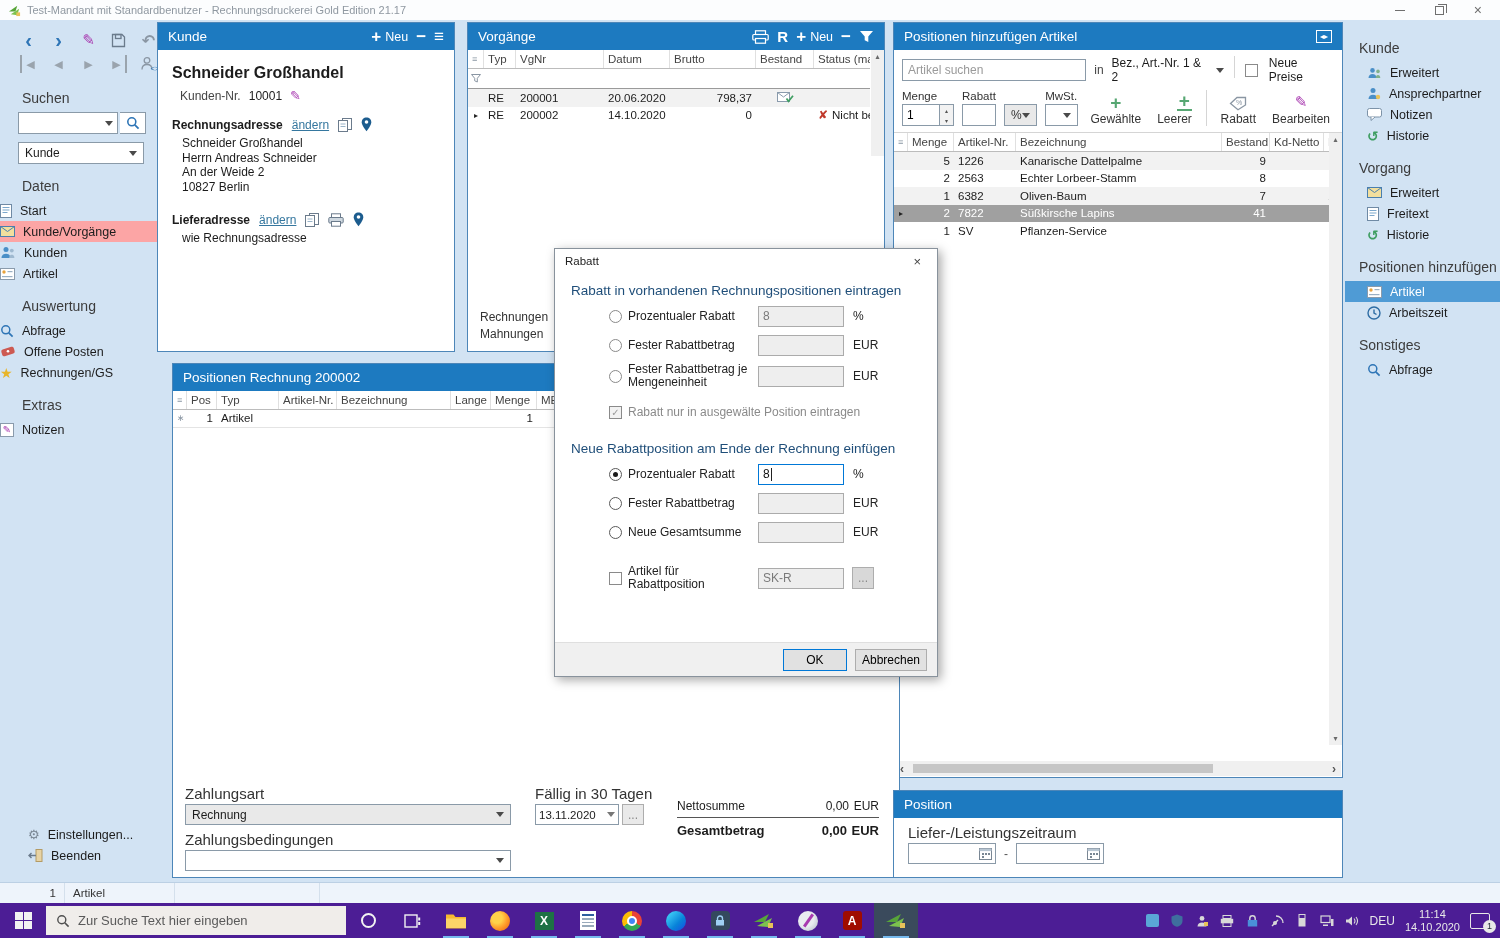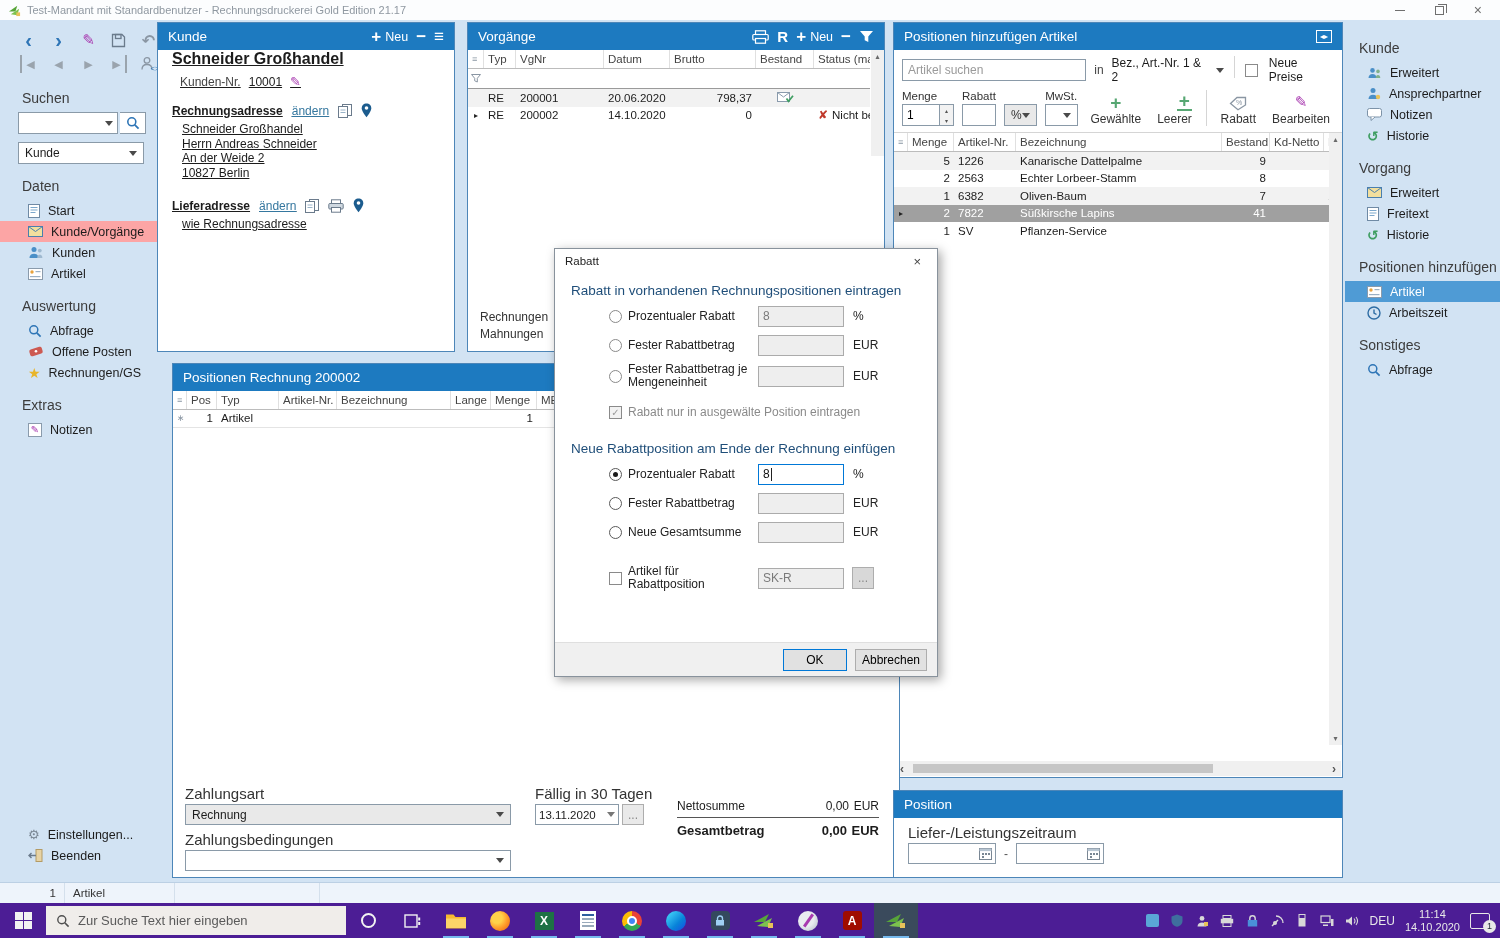--- a/index.html
+++ b/index.html
@@ -38,21 +38,21 @@
   .navg{color:#9aa4ad;font-size:11px;}
   .nav-first{border-left:2px solid #9aa4ad;padding-left:2px;}
   .nav-last{border-right:2px solid #9aa4ad;padding-right:2px;}
   .sheading{font-size:14px;color:#3c3c3c;padding:14px 0 6px 22px;}
   .srow{display:flex;align-items:center;padding-left:18px;gap:2px;}
   .scombo{width:100px;height:22px;border:1px solid #8a9aa8;background:#fff;display:flex;align-items:center;justify-content:flex-end;padding:0 4px;}
   .sbtn{width:26px;height:22px;border:1px solid #8a9aa8;border-left:none;background:#fff;display:flex;align-items:center;justify-content:center;}
   .dd{height:22px;border:1px solid #8a9aa8;background:#fff;display:flex;align-items:center;padding:0 6px;font-size:12px;}
   .dd .sp{flex:1;}
   .dda{width:0;height:0;border-left:4px solid transparent;border-right:4px solid transparent;border-top:5px solid #4a4a4a;}
-  .si{display:flex;align-items:center;height:21px;padding-left:28px;gap:8px;font-size:12.5px;}
+  .si{display:flex;align-items:center;height:21px;gap:8px;font-size:12.5px;}
   .si.sel{background:#fca5a5;}
   .lsb-bottom{position:absolute;bottom:16px;left:0;width:157px;}
   .lsb-bottom .si{padding-left:28px;}
   
   .thead{display:grid;height:19px;border-bottom:1px solid #bcbcbc;color:#444;font-size:11.5px;align-items:center;}
   .thead > span{padding:0 4px;border-right:1px solid #e0e0e0;overflow:hidden;white-space:nowrap;height:100%;display:flex;align-items:center;}
   .trow{display:grid;height:17.5px;align-items:center;font-size:11.5px;}
   .trow > span{padding:0 4px;overflow:hidden;white-space:nowrap;}
   .trow.alt{background:#f2f2f2;}
   .trow.selrow{background:#a0a0a0;color:#fff;}
@@ -304,21 +304,21 @@
     <div class="phead">
       <span>Kunde</span>
       <span class="sp"></span>
       <span class="hbtn">
           <span class="hplus">+</span>
           <span>Neu</span>
         </span>
       <span class="hbtn hminus">−</span>
       <span class="hbtn hmenu">≡</span>
     </div>
-    <div style="padding:0 14px;text-decoration:underline;">
+    <div style="padding:14px 14px;">
       <div style="font-size:16px;font-weight:bold;">Schneider Großhandel</div>
       <div style="margin:6px 0 14px 8px;display:flex;align-items:center;gap:8px;color:#444;">
         <span>Kunden-Nr.</span>
         <span style="color:#222;">10001</span>
         <span class="ic pencil" style="font-size:13px;">✎</span>
       </div>
       <div style="display:flex;align-items:center;gap:9px;">
         <span style="font-weight:bold;">Rechnungsadresse</span>
         <span class="link">ändern</span>
         <span class="ic">

